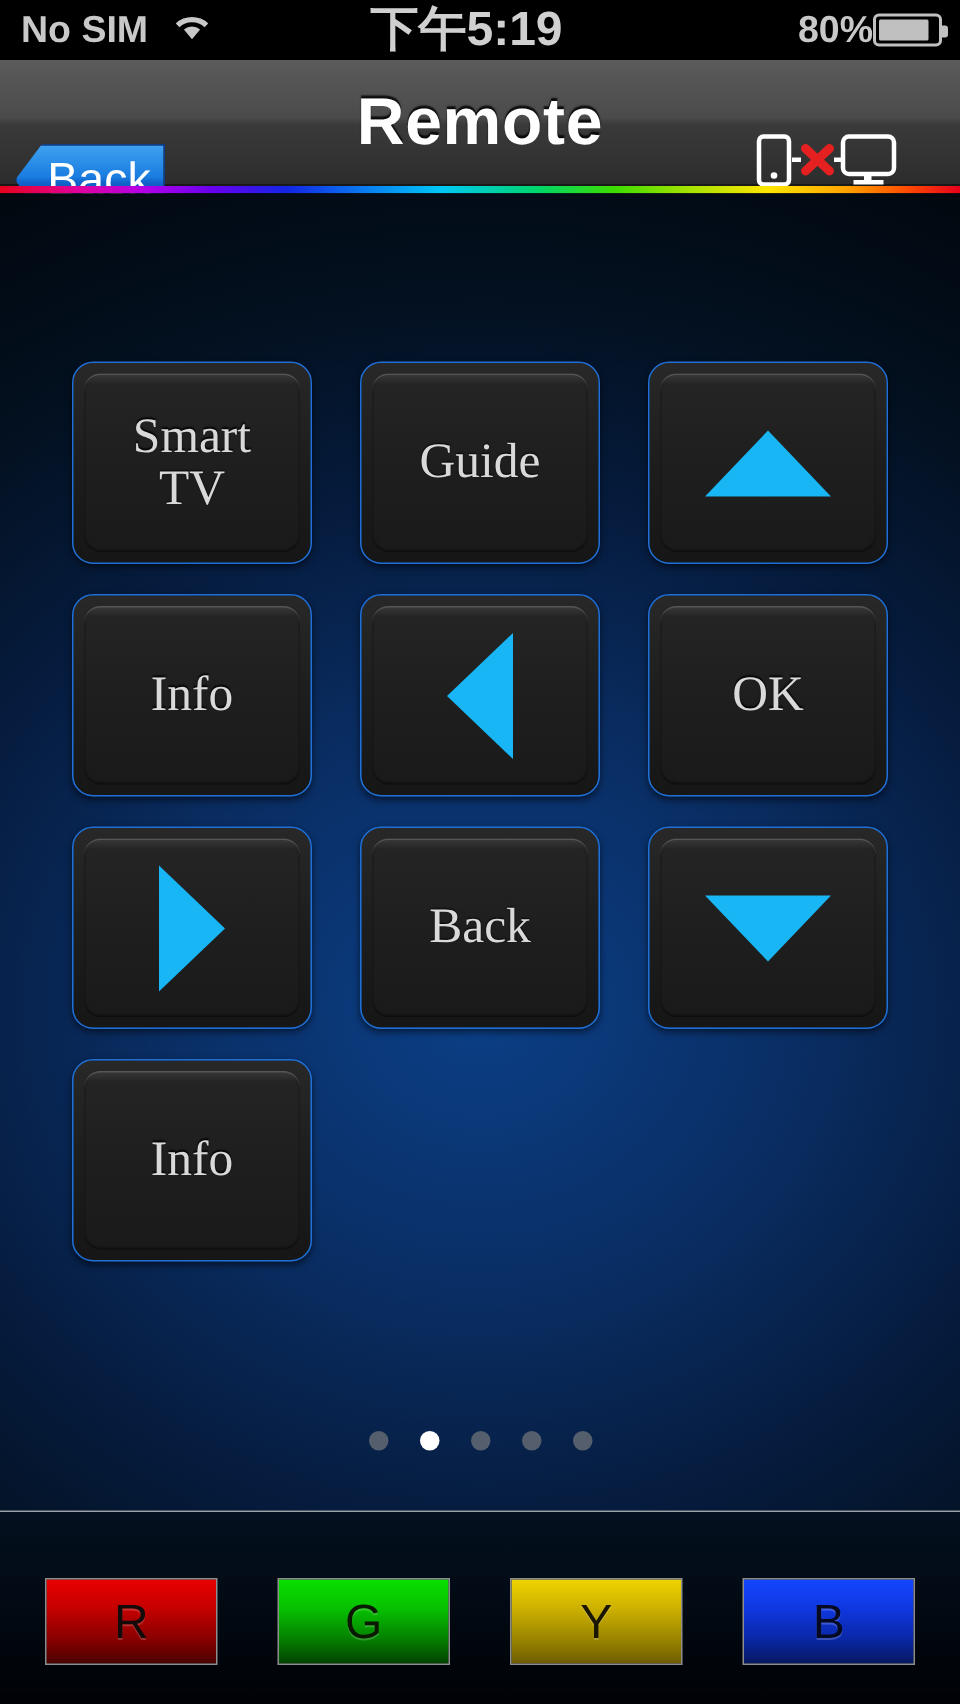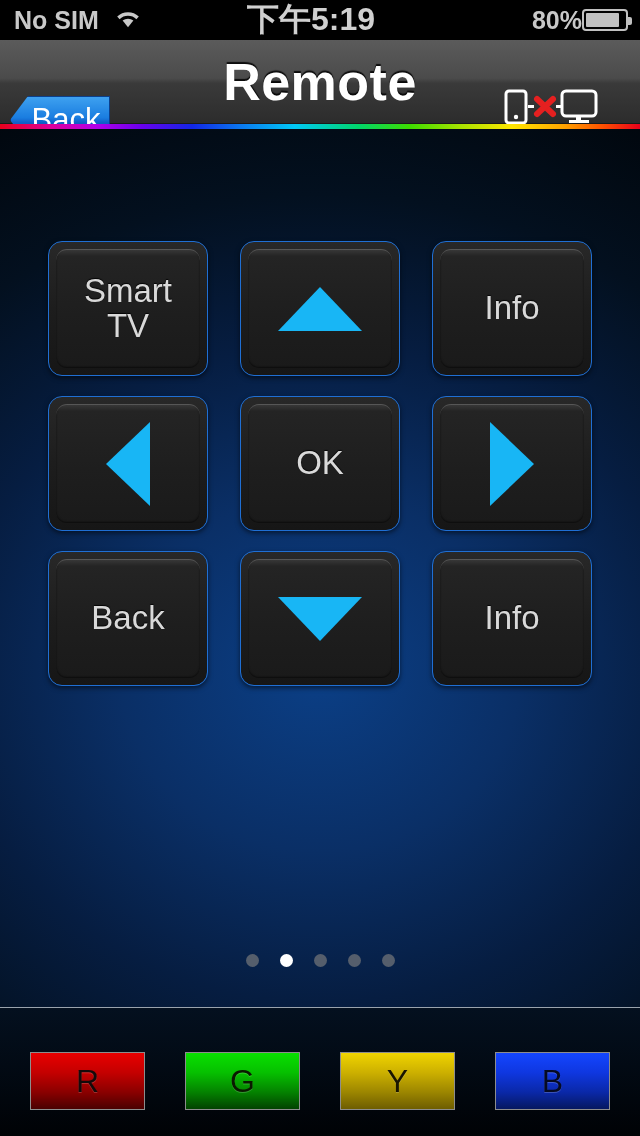--- a/index.html
+++ b/index.html
@@ -88,21 +88,21 @@
     border-bottom: 1px solid #1a1a1a;
   }
   #nav-title {
     position: absolute;
     left: 0; top: 0;
     width: 640px; height: 84px;
     display: flex;
     align-items: center;
     justify-content: center;
     color: #ffffff;
-    font-size: 52px;
+    font-size: 44px;
     font-weight: bold;
     text-shadow: 0 -2px 1px rgba(0,0,0,.85);
     letter-spacing: .5px;
   }
   #back-button {
     position: absolute;
     left: 10px; top: 56px;
     width: 100px; height: 48px;
     background: linear-gradient(180deg, #3ea1f0 0%, #1a7de0 45%, #1161c9 55%, #0a3fa8 100%);
     border: 1px solid #0b3f8c;
@@ -150,20 +150,21 @@
   }
 
   
   #main {
     position: absolute;
     left: 0; top: 129px;
     width: 640px; height: 878px;
     background:
       radial-gradient(120% 78% at 50% 62%, #0b3f86 0%, #0a2f66 26%, #061d41 48%, #03101f 70%, #000306 100%),
       #000;
+    font-family: Liberation Serif, serif;
   }
 
   
   #key-grid {
     position: absolute;
     left: 0; top: 112px;
     width: 640px;
     display: grid;
     grid-template-columns: repeat(3, 160px);
     grid-auto-rows: 135px;
@@ -321,20 +322,25 @@
   <div id="main">
     <div id="key-grid">
         <div class="key">
           <div class="key-inner">
             <span class="key-label">Smart
 TV</span>
           </div>
         </div>
         <div class="key">
           <div class="key-inner">
+            <span class="key-label">Guide</span>
+          </div>
+        </div>
+        <div class="key">
+          <div class="key-inner">
             <span class="tri tri-up"></span>
           </div>
         </div>
         <div class="key">
           <div class="key-inner">
             <span class="key-label">Info</span>
           </div>
         </div>
         <div class="key">
           <div class="key-inner">

